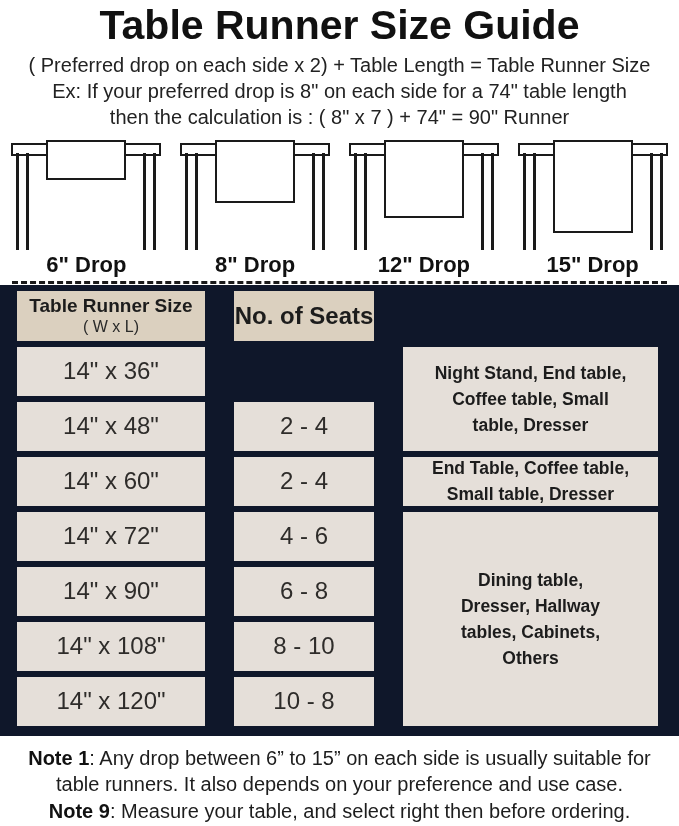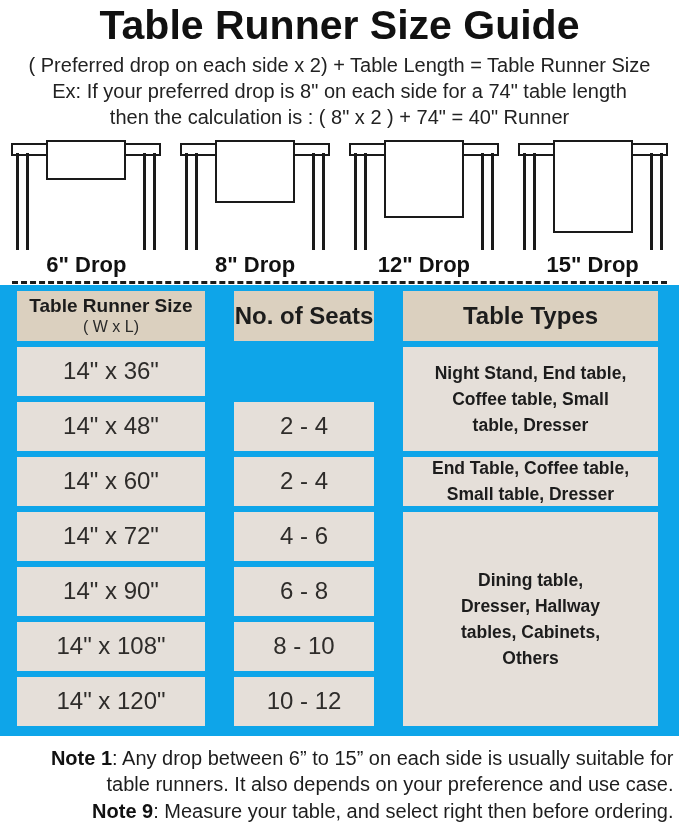--- a/index.html
+++ b/index.html
@@ -48,21 +48,21 @@
     text-align: center; font-size: 22px; font-weight: 700;
     line-height: 26px; margin-top: 2px; color: #111;
   }
   .dash-divider {
     border-top: 3.5px dashed #1a1a1a;
     margin: 3px 12px 0 12px;
   }
 
   
   .size-table {
-    background: #0ea5e9;
+    background: #0f172a;
     margin-top: 1px;
     padding: 6px 21px 10px 17px;
     display: grid;
     grid-template-columns: 188px 140px 255px;
     grid-template-rows: 50px repeat(7, 49px);
     column-gap: 29px;
     row-gap: 6px;
   }
   .cell {
     display: flex; flex-direction: column;
@@ -79,34 +79,34 @@
     font-size: 17.5px; font-weight: 700; line-height: 26px;
     color: #1c1c1c; white-space: pre-line; padding: 0 6px;
   }
   .span-2 { grid-column: 3; grid-row: 2 / span 2; }
   .span-1 { grid-column: 3; grid-row: 4; }
   .span-4 { grid-column: 3; grid-row: 5 / span 4; }
 
   
   .notes {
     margin: 9px auto 0 auto; max-width: 668px;
-    text-align: right; font-size: 20px; line-height: 26.5px; color: #1d1d1d;
+    text-align: center; font-size: 20px; line-height: 26.5px; color: #1d1d1d;
   }
   .note-label { font-weight: 700; color: #111; }
 </style>
 </head>
 <body>
 
 <div class="page">
 
   <div class="hdr">
     <div class="title">Table Runner Size Guide</div>
     <div class="formula">( Preferred drop on each side x 2) + Table Length = Table Runner Size</div>
     <div class="ex-line">Ex: If your preferred drop is 8" on each side for a 74" table length</div>
-    <div class="ex-line">then the calculation is : ( 8" x 2 ) + 74" = 40" Runner</div>
+    <div class="ex-line">then the calculation is : ( 8" x 7 ) + 74" = 90" Runner</div>
   </div>
 
   <div class="diagrams">
 
     <div class="diagram">
       <div class="illus">
         <div class="tabletop"></div>
         <div class="leg leg-left"></div>
         <div class="leg leg-right"></div>
         <div class="runner drop-6"></div>
@@ -149,23 +149,20 @@
   <div class="dash-divider"></div>
 
   <div class="size-table">
 
     <div class="cell head-cell">
       <div class="h-main">Table Runner Size</div>
       <div class="h-sub">( W x L)</div>
     </div>
     <div class="cell head-cell">
       <div class="h-one">No. of Seats</div>
-    </div>
-    <div class="cell head-cell">
-      <div class="h-one">Table Types</div>
     </div>
 
     <div class="cell data-cell" style="grid-column:1;grid-row:2">
         <span class="val">14" x 36"</span>
       </div>
     <div class="cell data-cell span-2">
         <span class="types">Night Stand, End table,
 Coffee table, Small
 table, Dresser</span>
       </div>
@@ -212,21 +209,21 @@
         <span class="val">14" x 108"</span>
       </div>
     <div class="cell data-cell" style="grid-column:2;grid-row:7">
         <span class="val">8 - 10</span>
       </div>
 
     <div class="cell data-cell" style="grid-column:1;grid-row:8">
         <span class="val">14" x 120"</span>
       </div>
     <div class="cell data-cell" style="grid-column:2;grid-row:8">
-        <span class="val">10 - 12</span>
+        <span class="val">10 - 8</span>
       </div>
 
   </div>
 
   <div class="notes">
     <span class="note-label">Note 1</span><span>: Any drop between 6” to 15” on each side is usually suitable for table runners. It also depends on your preference and use case.</span><br>
     <span class="note-label">Note 9</span><span>: Measure your table, and select right then before ordering.</span>
   </div>
 
 </div>

